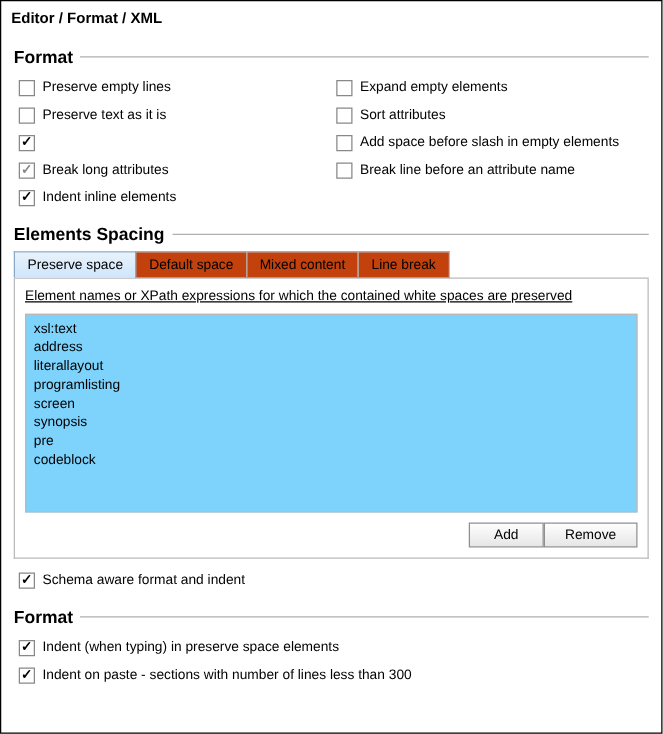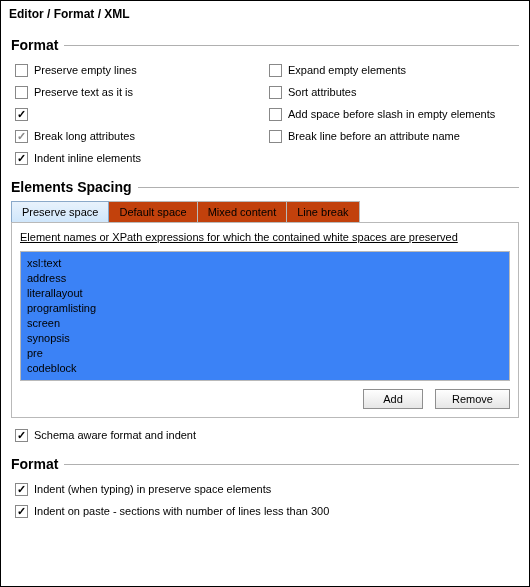--- a/index.html
+++ b/index.html
@@ -95,32 +95,32 @@
     border: 1px solid #b9b9b9;
     border-top: none;
     padding: 6px 8px 8px 8px;
   }
   .desc {
     padding: 2px 0 8px 0;
     text-decoration: underline;
   }
   .listbox {
     border: 1px solid #b9b9b9;
-    height: 130px;
+    height: 159px;
     overflow: auto;
     padding: 4px 6px;
-    background: #3b82f6;
+    background: #7dd3fc;
   }
   .listbox div {
     line-height: 15px;
   }
   .btn-row {
     display: flex;
     justify-content: flex-end;
-    gap: 12px;
+    gap: 0;
     margin-top: 8px;
   }
   .btn {
     border: 1px solid #8f8f8f;
     background: linear-gradient(#fefefe, #e6e6e6);
     padding: 3px 16px;
     font-family: inherit;
     font-size: 11px;
     cursor: default;
     min-width: 60px;

